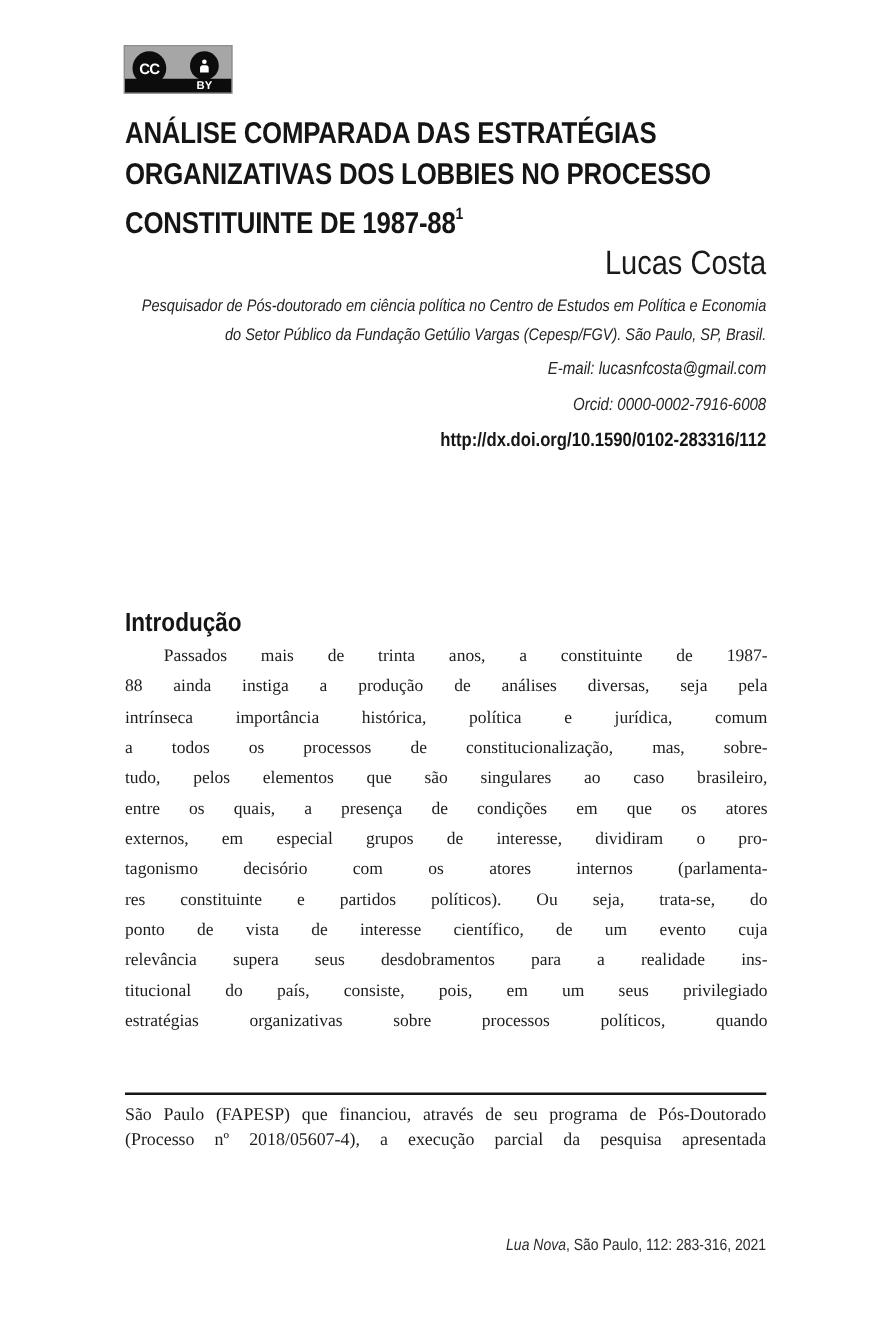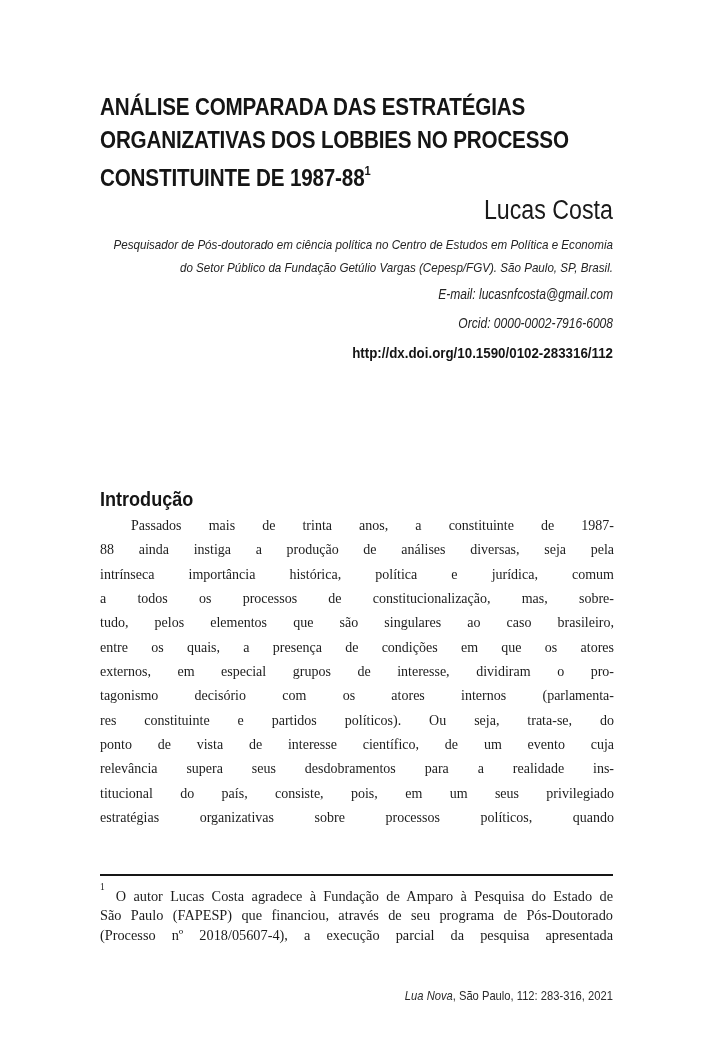--- a/index.html
+++ b/index.html
@@ -114,20 +114,31 @@
     transform: scaleX(0.86); transform-origin: right top;
     white-space: nowrap;
   }
   .footer .journal { font-style: italic; }
 </style>
 </head>
 <body>
 
 <div class="page">
 
+  <div class="cc-badge">
+    <div class="cc-strip"></div>
+    <div class="cc-circle">CC</div>
+    <div class="cc-person">
+      <svg width="13" height="13" viewBox="0 0 24 24" aria-hidden="true">
+        <circle cx="12" cy="6.3" r="3.4" fill="#ffffff"></circle>
+        <path d="M5.6 22v-6.6c0-2.1 1.7-3.8 3.8-3.8h5.2c2.1 0 3.8 1.7 3.8 3.8V22z" fill="#ffffff"></path>
+      </svg>
+    </div>
+    <div class="cc-by-label">BY</div>
+  </div>
 
   <h1 class="title" style="margin:0; font-size:24px;">
     <div>ANÁLISE COMPARADA DAS ESTRATÉGIAS</div>
     <div>ORGANIZATIVAS DOS LOBBIES NO PROCESSO</div>
     <div>
       <span>CONSTITUINTE DE 1987-88</span><sup>1</sup>
     </div>
   </h1>
 
   <div class="author-block">
@@ -152,23 +163,20 @@
     <div class="body-line">tagonismo decisório com os atores internos (parlamenta-</div>
     <div class="body-line">res constituinte e partidos políticos). Ou seja, trata-se, do</div>
     <div class="body-line">ponto de vista de interesse científico, de um evento cuja</div>
     <div class="body-line">relevância supera seus desdobramentos para a realidade ins-</div>
     <div class="body-line">titucional do país, consiste, pois, em um seus privilegiado</div>
     <div class="body-line">estratégias organizativas sobre processos políticos, quando</div>
   </div>
 
   <div class="foot-rule"></div>
   <div class="footnote">
-    <div class="fn-line">
-      <sup class="fn-marker">1</sup><span>O autor Lucas Costa agradece à Fundação de Amparo à Pesquisa do Estado de</span>
-    </div>
     <div class="fn-line">São Paulo (FAPESP) que financiou, através de seu programa de Pós-Doutorado</div>
     <div class="fn-line">(Processo nº 2018/05607-4), a execução parcial da pesquisa apresentada</div>
   </div>
 
   <div class="footer">
     <span class="journal">Lua Nova</span><span>, São Paulo, 112: 283-316, 2021</span>
   </div>
 
 </div>
 

